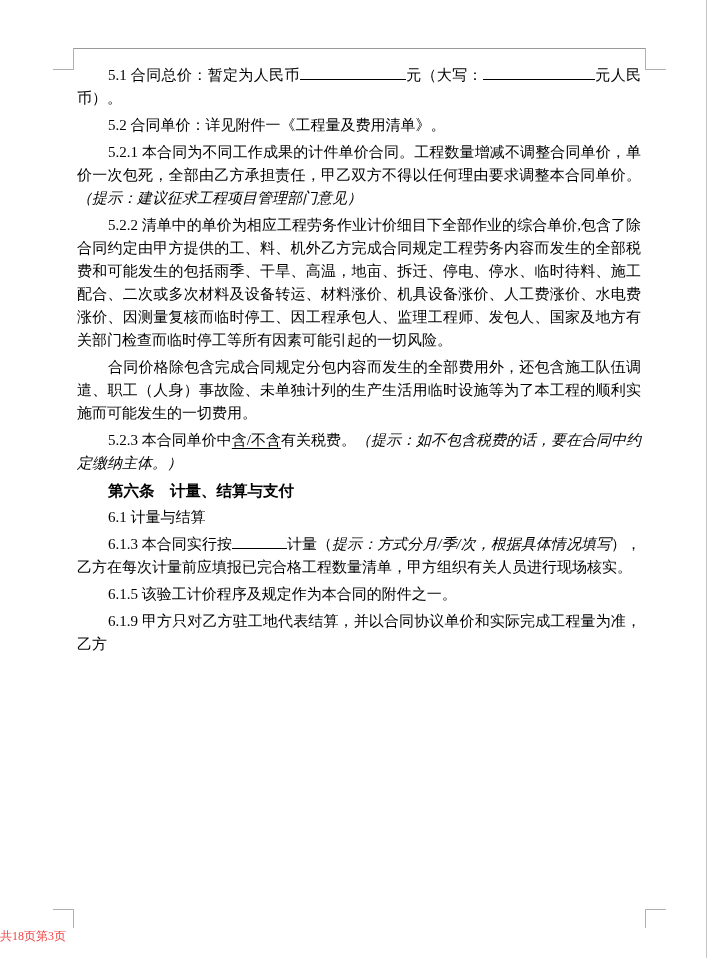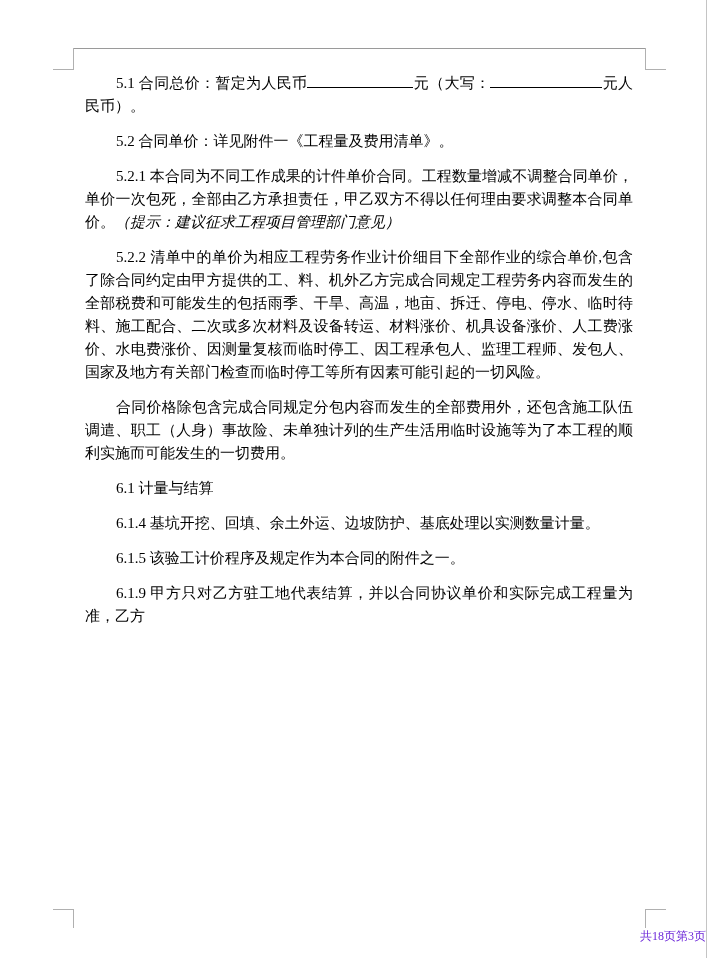--- a/index.html
+++ b/index.html
@@ -26,21 +26,21 @@
   #right-edge{left:706px;top:0;width:1px;height:958px;background:#c4c4c4;}
 
   
   #doc-body{
     position:absolute;
     left:73px;top:60px;width:572px;
     font-size:15px;line-height:23px;
     text-align:justify;
   }
   #doc-body p{
-    margin:12px;padding:0;
+    margin:4px;padding:0;
     text-indent:31px;
   }
   #doc-body p.heading{
     font-family:"Liberation Sans","DejaVu Sans",sans-serif;
     font-weight:bold;
     font-size:15.5px;
   }
   .run-normal{font-style:normal;}
   .run-italic{font-style:italic;}
   .run-underline{text-decoration:underline;text-underline-offset:3px;}
@@ -49,23 +49,23 @@
     display:inline-block;
     border-bottom:1px solid #000;
     height:15px;
     vertical-align:baseline;
   }
 
   
   #page-footer{
     position:absolute;
     left:0;top:928px;width:706px;
-    text-align:right;
+    text-align:left;
     font-size:12px;
-    color:#6d28d9;
+    color:#ef4444;
     font-family:"Liberation Serif","DejaVu Serif",serif;
   }
 </style>
 </head>
 <body>
 
 <div class="hline" id="header-boundary"></div>
 <div class="vline mark" id="mark-tl-v"></div>
 <div class="hline mark" id="mark-tl-h"></div>
 <div class="vline mark" id="mark-tr-v"></div>
@@ -75,21 +75,23 @@
 <div class="hline mark" id="mark-br-h"></div>
 <div class="vline mark" id="mark-br-v"></div>
 <div class="vline" id="right-edge"></div>
 
 <div id="doc-body">
     <p><span class="run-normal">5.1 合同总价：暂定为人民币</span><span class="run-blank" style="width: 106px;"></span><span class="run-normal">元（大写：</span><span class="run-blank" style="width: 112px;"></span><span class="run-normal">元人民币）。</span></p>
     <p><span class="run-normal">5.2 合同单价：详见附件一《工程量及费用清单》。</span></p>
     <p><span class="run-normal">5.2.1 本合同为不同工作成果的计件单价合同。工程数量增减不调整合同单价，单价一次包死，全部由乙方承担责任，甲乙双方不得以任何理由要求调整本合同单价。</span><span class="run-italic">（提示：建议征求工程项目管理部门意见）</span></p>
     <p><span class="run-normal">5.2.2 清单中的单价为相应工程劳务作业计价细目下全部作业的综合单价,包含了除合同约定由甲方提供的工、料、机外乙方完成合同规定工程劳务内容而发生的全部税费和可能发生的包括雨季、干旱、高温，地亩、拆迁、停电、停水、临时待料、施工配合、二次或多次材料及设备转运、材料涨价、机具设备涨价、人工费涨价、水电费涨价、因测量复核而临时停工、因工程承包人、监理工程师、发包人、国家及地方有关部门检查而临时停工等所有因素可能引起的一切风险。</span></p>
     <p><span class="run-normal">合同价格除包含完成合同规定分包内容而发生的全部费用外，还包含施工队伍调遣、职工（人身）事故险、未单独计列的生产生活用临时设施等为了本工程的顺利实施而可能发生的一切费用。</span></p>
+    <p><span class="run-normal">5.2.3 本合同单价中</span><span class="run-underline">含/不含</span><span class="run-normal">有关税费。</span><span class="run-italic">（提示：如不包含税费的话，要在合同中约定缴纳主体。）</span></p>
+    <p class="heading"><span class="run-bold">第六条　计量、结算与支付</span></p>
     <p><span class="run-normal">6.1 计量与结算</span></p>
-    <p><span class="run-normal">6.1.4 基坑开挖、回填、余土外运、边坡防护、基底处理以实测数量计量。</span></p>
+    <p><span class="run-normal">6.1.3 本合同实行按</span><span class="run-blank" style="width: 55px;"></span><span class="run-normal">计量（</span><span class="run-italic">提示：方式分月/季/次，根据具体情况填写</span><span class="run-normal">），乙方在每次计量前应填报已完合格工程数量清单，甲方组织有关人员进行现场核实。</span></p>
     <p><span class="run-normal">6.1.5 该验工计价程序及规定作为本合同的附件之一。</span></p>
     <p><span class="run-normal">6.1.9 甲方只对乙方驻工地代表结算，并以合同协议单价和实际完成工程量为准，乙方</span></p>
   </div>
 
 <div id="page-footer">
   <span>共18页第3页</span>
 </div>
 
 </body></html>

